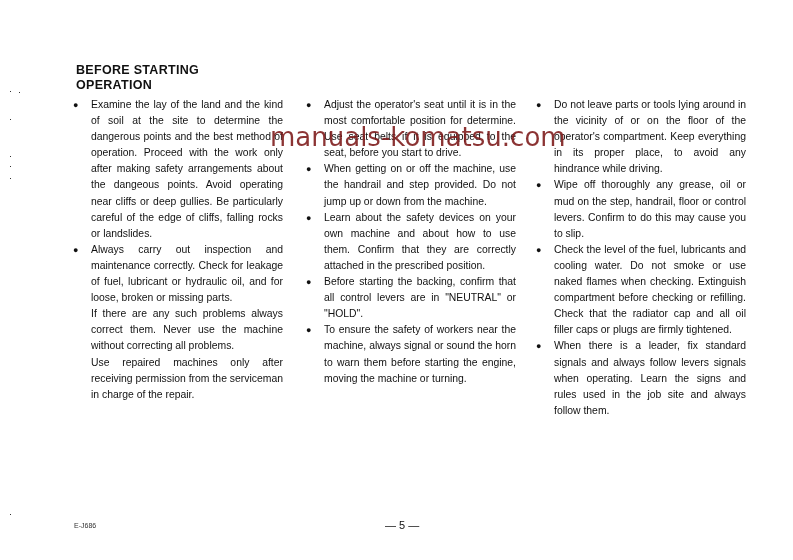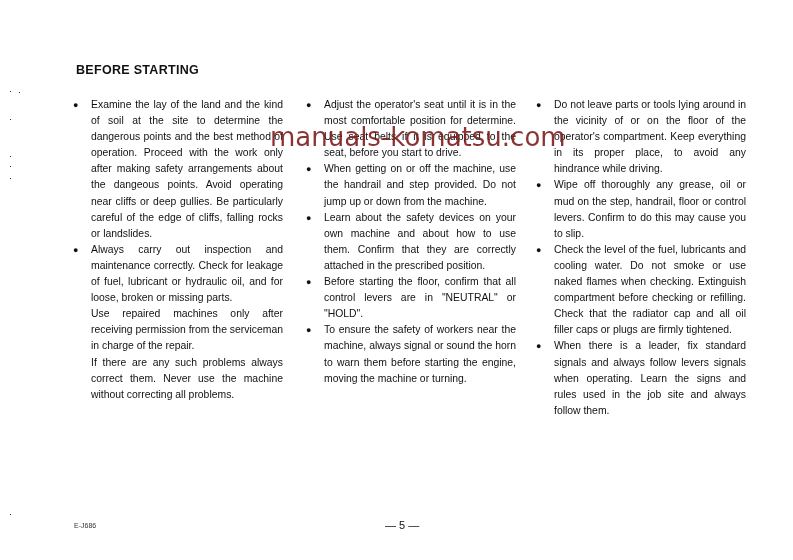--- a/index.html
+++ b/index.html
@@ -29,51 +29,52 @@
     .page-num { position: absolute; left: 385px; top: 519px; font-size: 11px; color: #111; }
     .speck { position: absolute; width: 1px; height: 1px; background: #333; }
   </style>
 </head>
 <body>
 
 <div class="page">
 
   <div class="heading">
     <div>BEFORE STARTING</div>
+    <div>OPERATION</div>
   </div>
 
   <div class="col col1">
     <div class="item">
       <span class="bullet">●</span>
       <p>Examine the lay of the land and the kind of soil at the site to determine the dangerous points and the best method of operation. Proceed with the work only after making safety arrangements about the dangeous points. Avoid operating near cliffs or deep gullies. Be particularly careful of the edge of cliffs, falling rocks or landslides.</p>
     </div>
     <div class="item">
       <span class="bullet">●</span>
       <p>Always carry out inspection and maintenance correctly. Check for leakage of fuel, lubricant or hydraulic oil, and for loose, broken or missing parts.</p>
     </div>
+    <p class="para">If there are any such problems always correct them. Never use the machine without correcting all problems.</p>
     <p class="para">Use repaired machines only after receiving permission from the serviceman in charge of the repair.</p>
-    <p class="para">If there are any such problems always correct them. Never use the machine without correcting all problems.</p>
   </div>
 
   <div class="col col2">
     <div class="item">
       <span class="bullet">●</span>
       <p>Adjust the operator's seat until it is in the most comfortable position for determine. Use seat belts if it is equipped to the seat, before you start to drive.</p>
     </div>
     <div class="item">
       <span class="bullet">●</span>
       <p>When getting on or off the machine, use the handrail and step provided. Do not jump up or down from the machine.</p>
     </div>
     <div class="item">
       <span class="bullet">●</span>
       <p>Learn about the safety devices on your own machine and about how to use them. Confirm that they are correctly attached in the prescribed position.</p>
     </div>
     <div class="item">
       <span class="bullet">●</span>
-      <p>Before starting the floor, confirm that all control levers are in "NEUTRAL" or "HOLD".</p>
+      <p>Before starting the backing, confirm that all control levers are in "NEUTRAL" or "HOLD".</p>
     </div>
     <div class="item">
       <span class="bullet">●</span>
       <p>To ensure the safety of workers near the machine, always signal or sound the horn to warn them before starting the engine, moving the machine or turning.</p>
     </div>
   </div>
 
   <div class="col col3">
     <div class="item">
       <span class="bullet">●</span>

